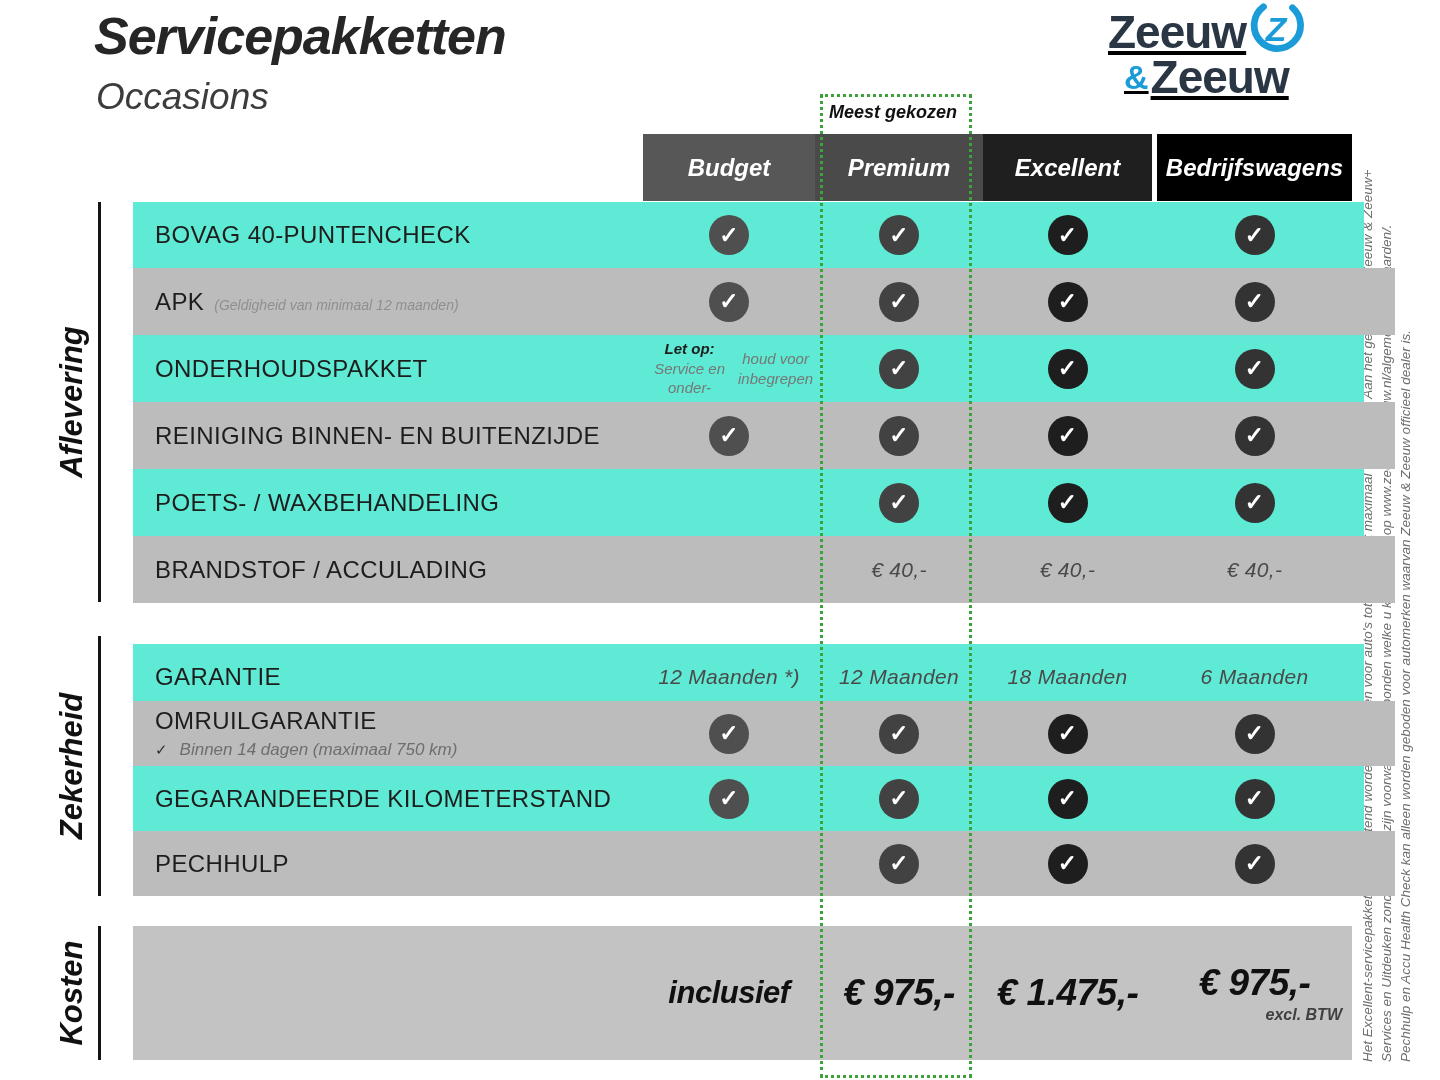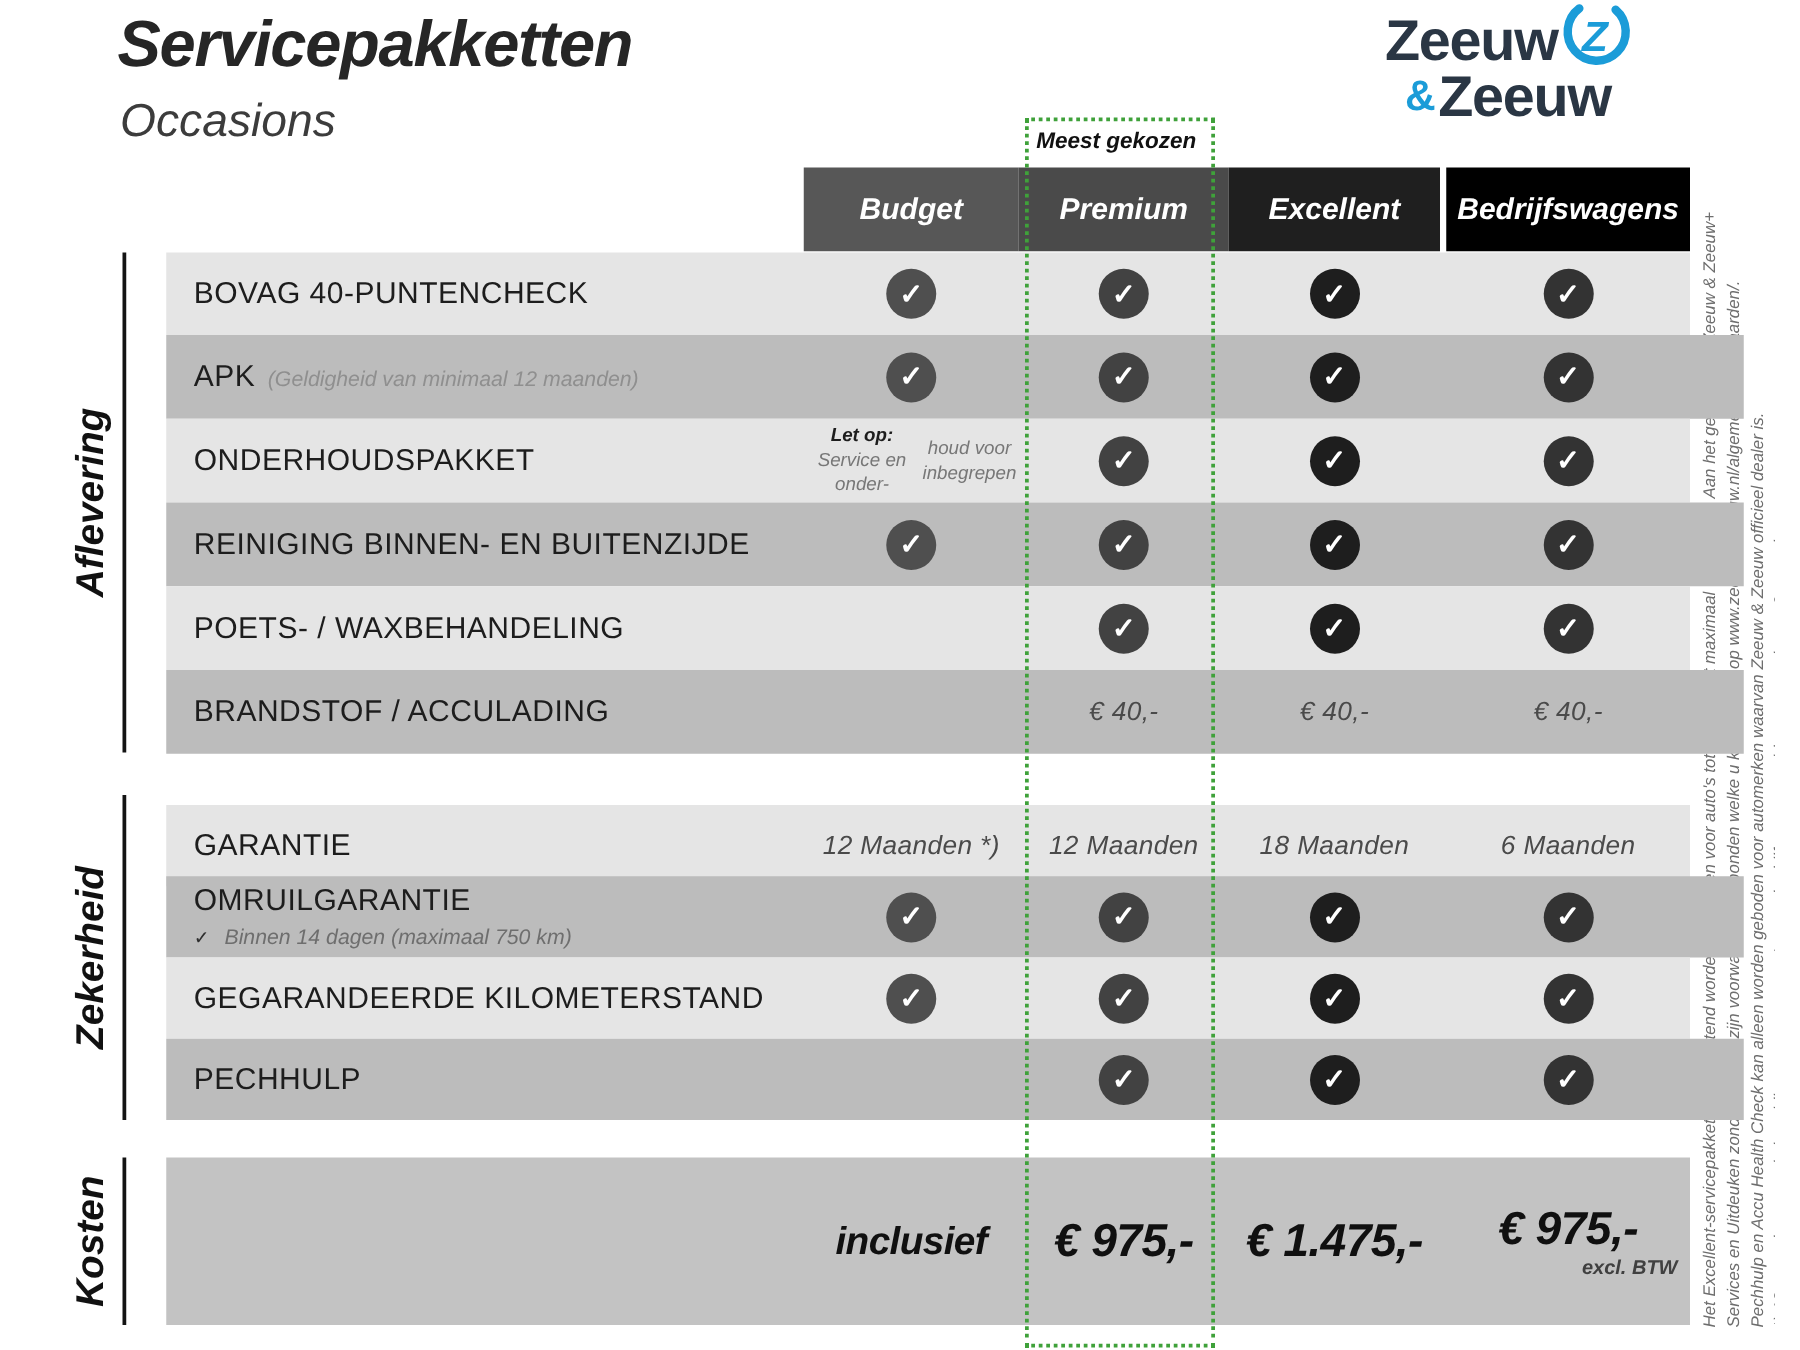--- a/index.html
+++ b/index.html
@@ -5,43 +5,43 @@
   html,body{margin:0;padding:0;background:#fff;}
   .page{position:relative;width:1420px;height:1080px;background:#ffffff;
         font-family:"Liberation Sans",sans-serif;overflow:hidden;}
   .abs{position:absolute;}
 
   
   .title{left:94px;top:6px;font-size:52px;font-weight:700;font-style:italic;color:#262626;letter-spacing:-1px;}
   .subtitle{left:96px;top:76px;font-size:37px;font-style:italic;font-weight:400;color:#3c3c3c;}
 
   
-  .logo{left:1108px;top:6px;text-align:right;line-height:1;}
+  .logo{left:1108px;top:6px;text-align:right;line-height:1;text-decoration:underline;}
   .logo-row1{display:flex;align-items:center;}
   .logo-word{font-size:46px;font-weight:700;color:#2a3644;letter-spacing:-1px;}
   .logo-amp{font-size:34px;font-weight:700;color:#1b9cd8;margin-right:2px;}
   .logo-row2{display:flex;align-items:center;margin-left:16px;margin-top:-4px;}
   .logo-svg{margin-left:2px;margin-top:-6px;}
 
   
   .hdr{position:absolute;top:134px;height:67px;color:#ffffff;font-weight:700;font-style:italic;
        font-size:24px;display:flex;align-items:center;justify-content:center;z-index:2;}
   .h1{left:643px;width:172px;background:#575757;}
   .h2{left:815px;width:168px;background:#4a4a4a;}
   .h3{left:983px;width:169px;background:#1f1f1f;}
   .h4{left:1157px;width:195px;background:#000000;font-style:italic;}
 
   
   .row{position:absolute;left:133px;width:1219px;z-index:1;}
-  .row.light{background:#e5e5e5;}
+  .row.light{background:#5eead4;padding-left:12px;}
   .row.dark{background:#bcbcbc;padding-left:43px;}
   .rlabel{position:absolute;left:22px;top:0;height:100%;display:flex;flex-direction:column;justify-content:center;gap:5px;}
   .lblline{display:flex;align-items:baseline;gap:10px;}
   .lbl{font-size:24px;color:#1d1d1d;letter-spacing:0.4px;}
-  .lbl-note{font-size:17px;font-style:italic;color:#8f8f8f;}
+  .lbl-note{font-size:14px;font-style:italic;color:#8f8f8f;}
   .sub-note{display:flex;align-items:baseline;gap:12px;font-size:17px;font-style:italic;color:#6e6e6e;}
   .sub-check{font-style:normal;font-size:15px;color:#2e2e2e;}
 
   .cell{position:absolute;top:0;height:100%;display:flex;align-items:center;justify-content:center;}
   .c1{left:510px;width:172px;}
   .c2{left:682px;width:168px;}
   .c3{left:850px;width:169px;}
   .c4{left:1024px;width:195px;}
 
   .circle{width:40px;height:40px;border-radius:50%;display:flex;align-items:center;justify-content:center;}

